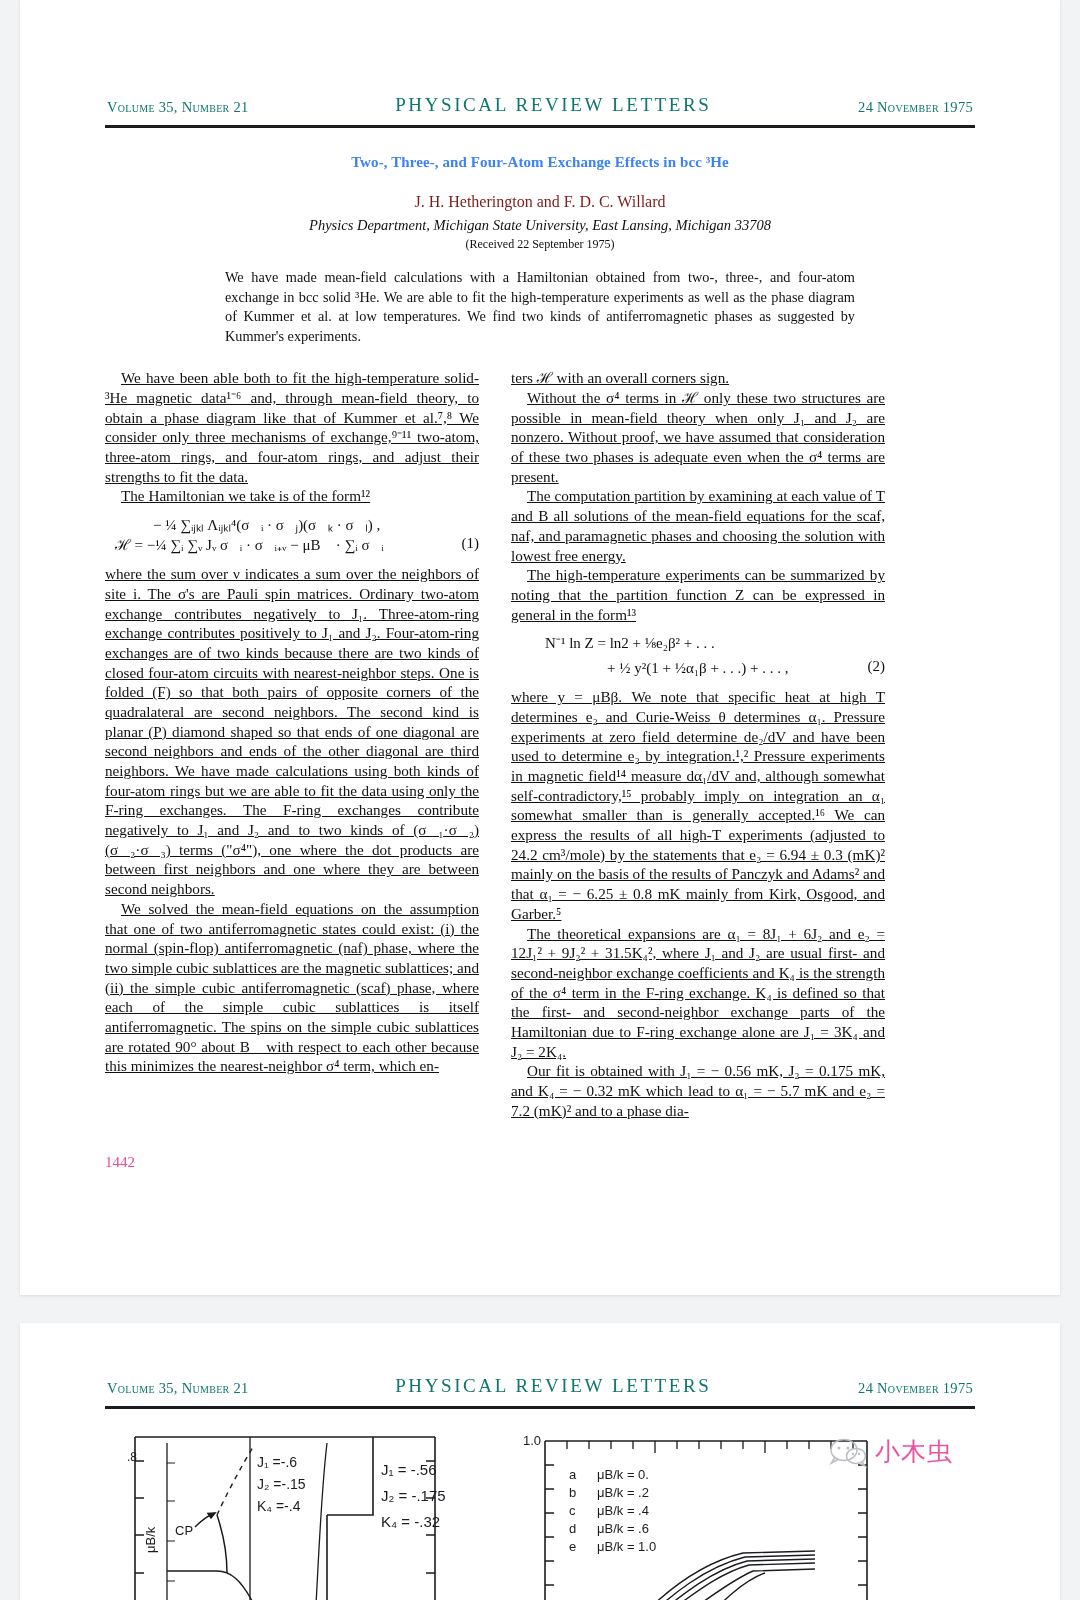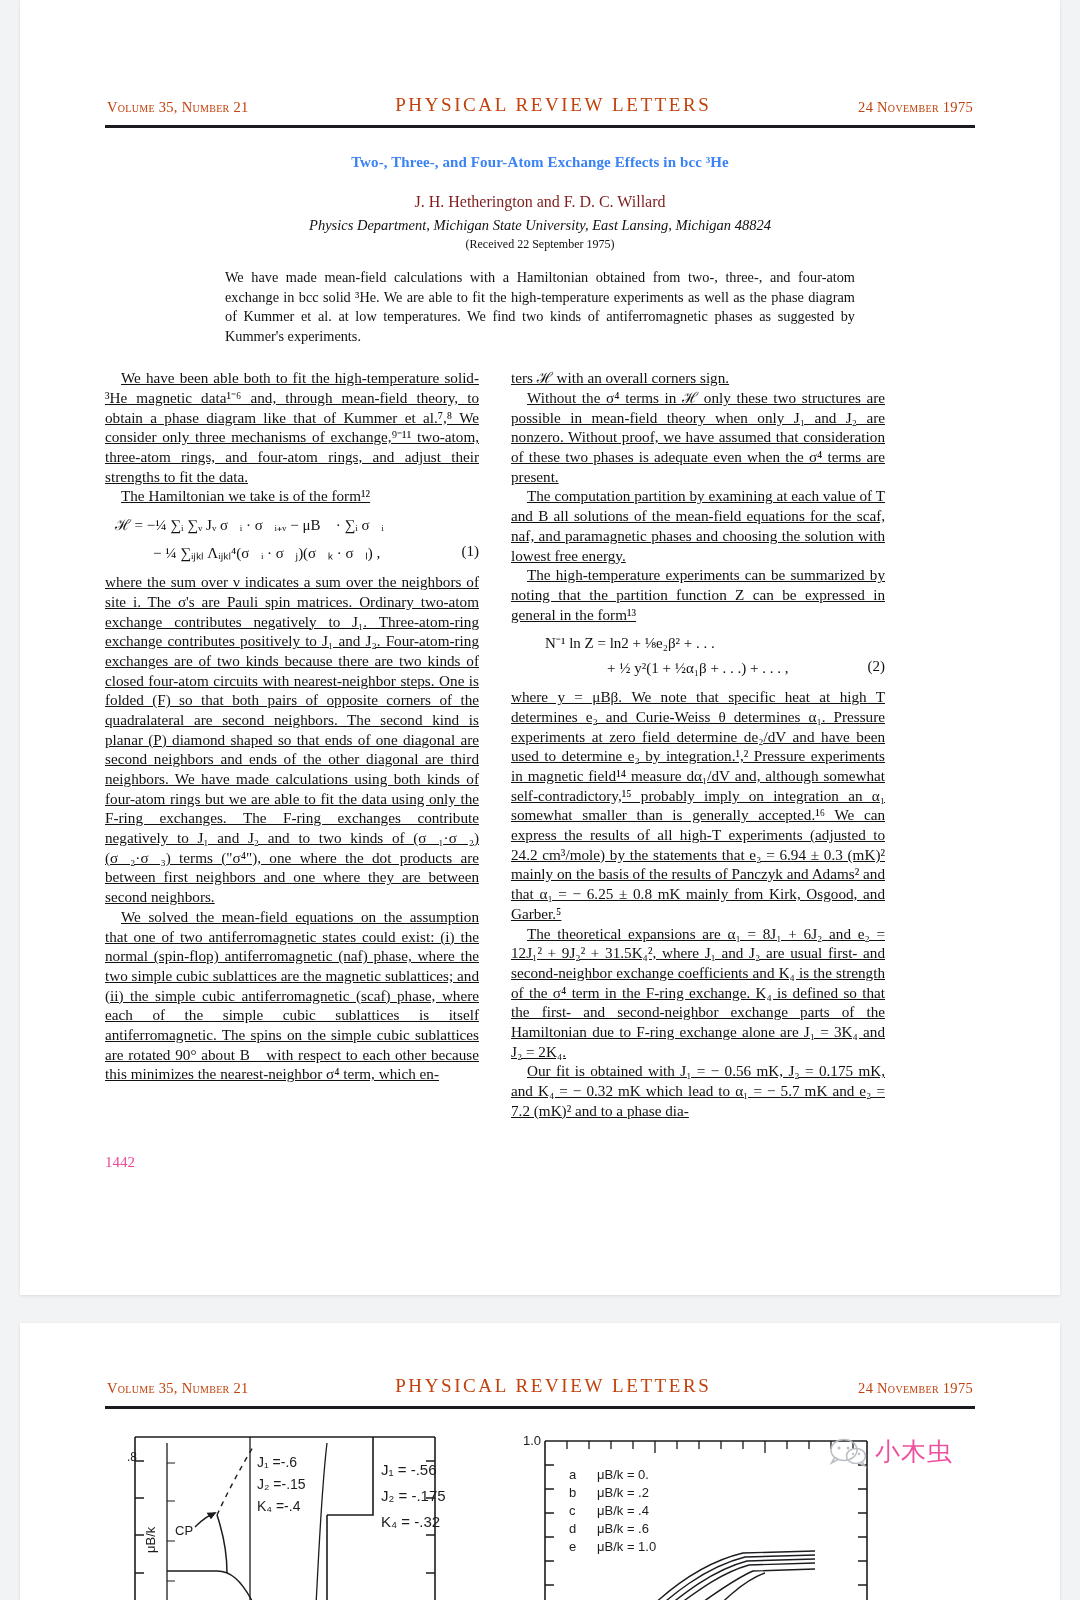--- a/index.html
+++ b/index.html
@@ -22,21 +22,21 @@
   .page-1 { height:1295px; padding:0; }
   .gap { height:28px; background:#f2f3f5; }
   .page-2 { height:300px; overflow:hidden; }
 
   
   .runhead {
     display:flex; align-items:flex-end; justify-content:space-between;
     padding:0 2px;
     margin:0 85px;
     padding-top:94px;
-    color:#c2410c;
+    color:#0f766e;
   }
   .page-2 .runhead { padding-top:52px; }
   .rh-left, .rh-right {
     font-size:14.5px;
     font-variant:small-caps;
     letter-spacing:0.3px;
     white-space:nowrap;
     font-family:"Liberation Serif", serif;
   }
   .rh-center {
@@ -164,33 +164,33 @@
 
     <div class="runhead">
       <div class="rh-left">Volume 35, Number 21</div>
       <div class="rh-center">PHYSICAL REVIEW LETTERS</div>
       <div class="rh-right">24 November 1975</div>
     </div>
     <div class="rule"></div>
 
     <div class="title">Two-, Three-, and Four-Atom Exchange Effects in bcc ³He</div>
     <div class="authors">J. H. Hetherington and F. D. C. Willard</div>
-    <div class="affil">Physics Department, Michigan State University, East Lansing, Michigan 48824</div>
+    <div class="affil">Physics Department, Michigan State University, East Lansing, Michigan 33708</div>
     <div class="received">(Received 22 September 1975)</div>
     <div class="abstract">We have made mean-field calculations with a Hamiltonian obtained from two-, three-, and four-atom exchange in bcc solid ³He. We are able to fit the high-temperature experiments as well as the phase diagram of Kummer et al. at low temperatures. We find two kinds of antiferromagnetic phases as suggested by Kummer's experiments.</div>
 
     <div class="columns">
 
       <div class="col">
         <p>We have been able both to fit the high-temperature solid-³He magnetic data¹⁻⁶ and, through mean-field theory, to obtain a phase diagram like that of Kummer et al.⁷,⁸ We consider only three mechanisms of exchange,⁹⁻¹¹ two-atom, three-atom rings, and four-atom rings, and adjust their strengths to fit the data.</p>
         <p>The Hamiltonian we take is of the form¹²</p>
 
         <div class="eq">
+          <div class="eq-body eq-line2">− ¼ ∑ᵢⱼₖₗ Λᵢⱼₖₗ⁴(σ⃗ᵢ · σ⃗ⱼ)(σ⃗ₖ · σ⃗ₗ) ,</div>
           <div class="eq-body eq-line1">ℋ = −¼ ∑ᵢ ∑ᵥ Jᵥ σ⃗ᵢ · σ⃗ᵢ₊ᵥ − μB⃗ · ∑ᵢ σ⃗ᵢ</div>
-          <div class="eq-body eq-line2">− ¼ ∑ᵢⱼₖₗ Λᵢⱼₖₗ⁴(σ⃗ᵢ · σ⃗ⱼ)(σ⃗ₖ · σ⃗ₗ) ,</div>
           <div class="eq-num">(1)</div>
         </div>
 
         <p class="noind">where the sum over ν indicates a sum over the neighbors of site i. The σ's are Pauli spin matrices. Ordinary two-atom exchange contributes negatively to J₁. Three-atom-ring exchange contributes positively to J₁ and J₂. Four-atom-ring exchanges are of two kinds because there are two kinds of closed four-atom circuits with nearest-neighbor steps. One is folded (F) so that both pairs of opposite corners of the quadralateral are second neighbors. The second kind is planar (P) diamond shaped so that ends of one diagonal are second neighbors and ends of the other diagonal are third neighbors. We have made calculations using both kinds of four-atom rings but we are able to fit the data using only the F-ring exchanges. The F-ring exchanges contribute negatively to J₁ and J₂ and to two kinds of (σ⃗₁·σ⃗₂)(σ⃗₂·σ⃗₃) terms ("σ⁴"), one where the dot products are between first neighbors and one where they are between second neighbors.</p>
         <p>We solved the mean-field equations on the assumption that one of two antiferromagnetic states could exist: (i) the normal (spin-flop) antiferromagnetic (naf) phase, where the two simple cubic sublattices are the magnetic sublattices; and (ii) the simple cubic antiferromagnetic (scaf) phase, where each of the simple cubic sublattices is itself antiferromagnetic. The spins on the simple cubic sublattices are rotated 90° about B⃗ with respect to each other because this minimizes the nearest-neighbor σ⁴ term, which en-</p>
       </div>
 
       <div class="col">
         <p class="noind">ters ℋ with an overall corners sign.</p>
         <p>Without the σ⁴ terms in ℋ only these two structures are possible in mean-field theory when only J₁ and J₂ are nonzero. Without proof, we have assumed that consideration of these two phases is adequate even when the σ⁴ terms are present.</p>

